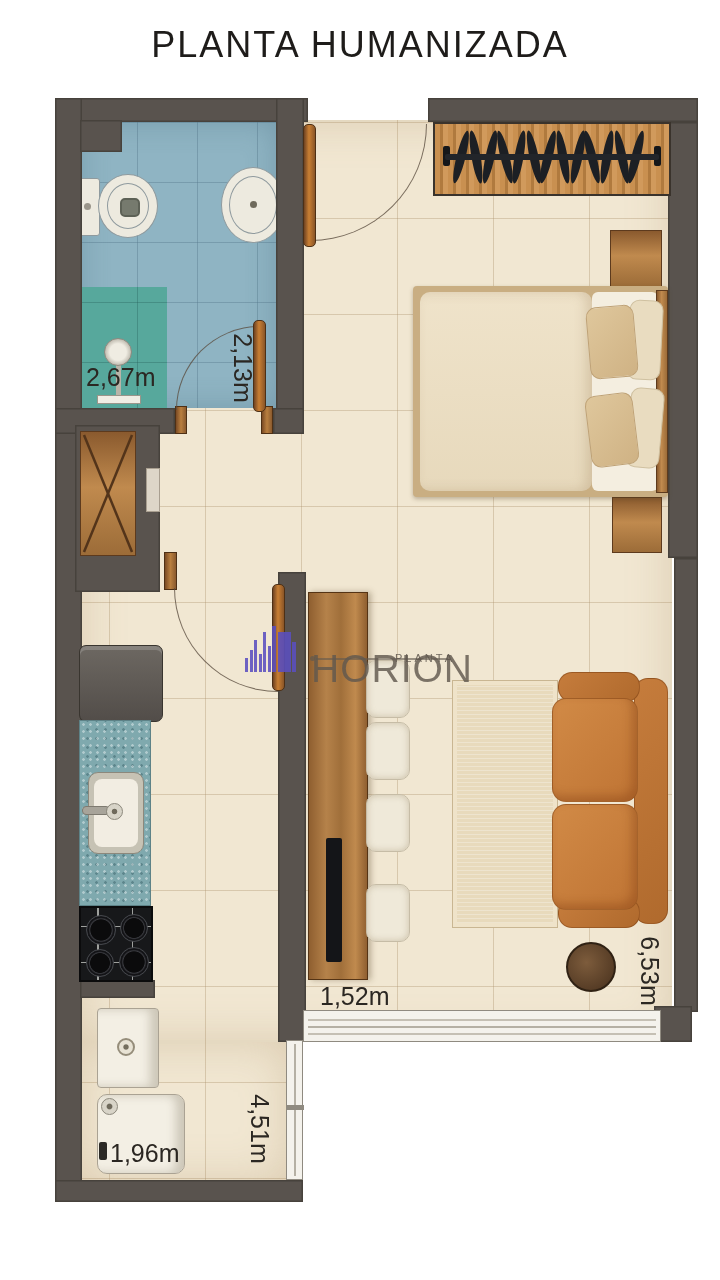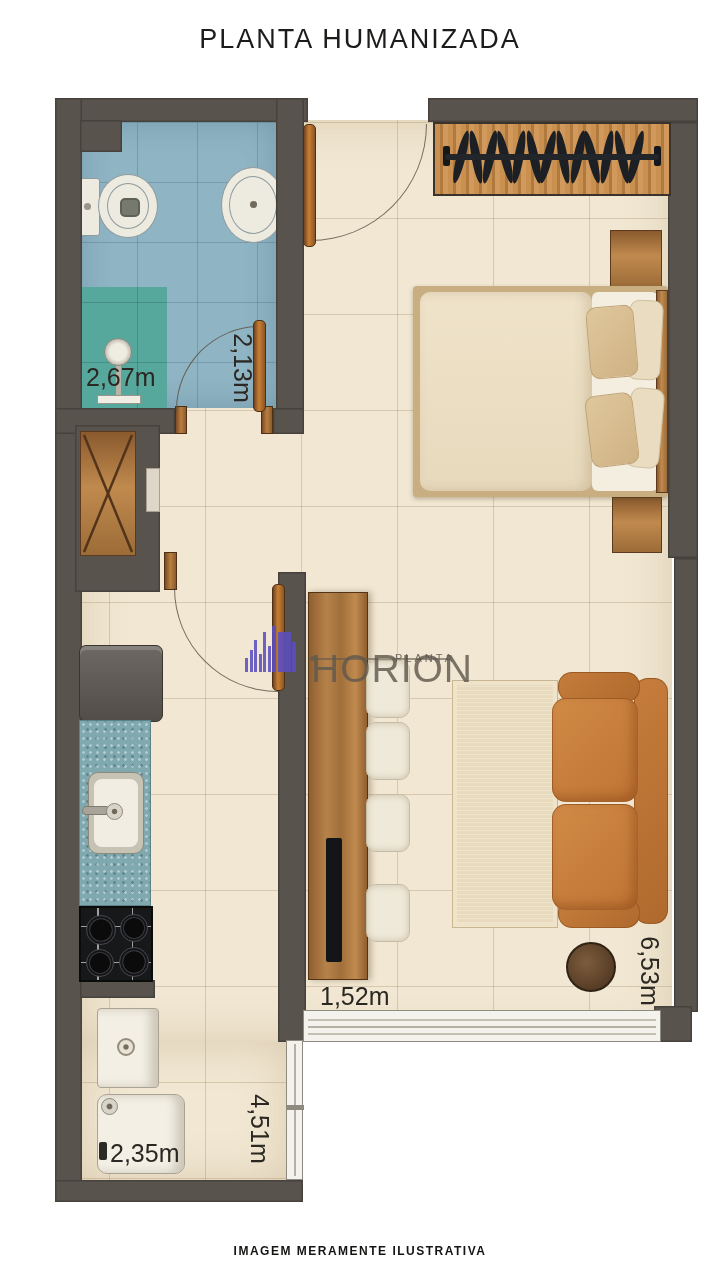--- a/index.html
+++ b/index.html
@@ -1,19 +1,19 @@
 <!DOCTYPE html>
 <html><head>
 <meta charset="utf-8">
 <style>
   html,body{margin:0;padding:0;background:#fff;}
   .stage{position:relative;width:720px;height:1280px;background:#ffffff;overflow:hidden;
          font-family:"Liberation Sans", sans-serif;}
   .abs{position:absolute;}
-  .title{width:720px;text-align:center;font-size:27px;font-weight:300;letter-spacing:2px;color:#1e1c1a;}
+  .title{width:720px;text-align:center;font-size:36px;font-weight:300;letter-spacing:2px;color:#1e1c1a;}
   .footer{width:720px;text-align:center;font-size:12px;font-weight:bold;letter-spacing:1.5px;color:#151413;}
 
   
   .floor{background-color:#f1e7d2;
     background-image:linear-gradient(rgba(176,152,116,.40) 1.5px, transparent 1.5px),
                      linear-gradient(90deg, rgba(176,152,116,.40) 1.5px, transparent 1.5px);
     background-size:96px 96px;box-shadow:inset 0 0 46px rgba(160,128,86,.28);}
   .bathfloor{background-color:#8fb4c3;
     background-image:linear-gradient(rgba(90,125,145,.45) 1.5px, transparent 1.5px),
                      linear-gradient(90deg, rgba(90,125,145,.45) 1.5px, transparent 1.5px);
@@ -201,35 +201,34 @@
   <div class="abs window" style="left:286px;top:1040px;width:17px;height:140px;">
     <div class="abs" style="left:7px;top:3px;width:2px;height:132px;background:#b5b0a4;"></div>
     <div class="abs" style="left:0;top:64px;width:17px;height:5px;background:#8f8a80;"></div>
   </div>
 
   <div class="abs dim" style="left:86px;top:363px;">2,67m</div>
   <div class="abs dim rot" style="left:242px;top:368px;">2,13m</div>
   <div class="abs dim" style="left:320px;top:982px;">1,52m</div>
   <div class="abs dim rot" style="left:649px;top:971px;">6,53m</div>
   <div class="abs dim rot" style="left:259px;top:1129px;">4,51m</div>
-  <div class="abs dim" style="left:110px;top:1139px;">2,35m</div>
+  <div class="abs dim" style="left:110px;top:1139px;">1,96m</div>
 
   <div class="abs" style="left:245px;top:610px;width:230px;height:66px;">
     <div class="abs" style="left:0;top:14px;width:60px;height:48px;display:flex;align-items:flex-end;gap:1.5px;">
       <div class="wm-bar" style="width:3px;height:14px;"></div>
       <div class="wm-bar" style="width:3px;height:22px;"></div>
       <div class="wm-bar" style="width:3px;height:32px;"></div>
       <div class="wm-bar" style="width:3px;height:18px;"></div>
       <div class="wm-bar" style="width:3px;height:40px;"></div>
       <div class="wm-bar" style="width:3px;height:26px;"></div>
       <div class="wm-bar" style="width:4px;height:46px;"></div>
       <div class="wm-bar" style="width:13px;height:40px;"></div>
       <div class="wm-bar" style="width:4px;height:30px;"></div>
     </div>
     <div class="abs wm-brand" style="left:66px;top:8px;margin-top:31px;">HORION</div>
     <div class="abs" style="left:65px;top:46px;width:5px;height:5px;border-radius:50%;background:rgba(96,88,78,.7);"></div>
     <div class="abs" style="left:71px;top:48px;width:132px;height:2px;background:rgba(96,88,78,.6);"></div>
     <div class="abs wm-tag" style="left:150px;top:42px;">PLANTA</div>
   </div>
 
-  <div class="abs footer" style="top:1244px;left:0;">IMAGEM MERAMENTE ILUSTRATIVA</div>
 
 </div>
 
 </body></html>

